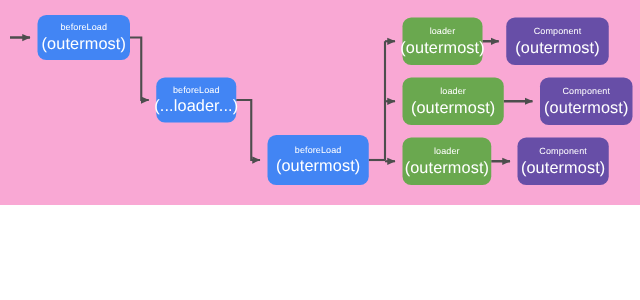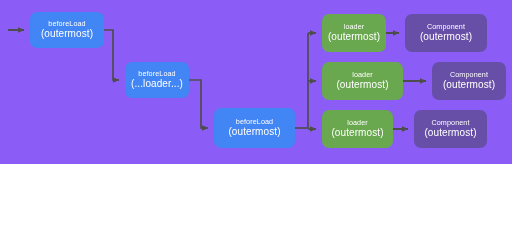--- a/index.html
+++ b/index.html
@@ -10,21 +10,21 @@
   body {
     width: 512px;
     height: 164px;
     font-family: "Liberation Sans", sans-serif;
     overflow: hidden;
   }
   #diagram-root {
     position: relative;
     width: 512px;
     height: 164px;
-    background: #8b5cf6;
+    background: #f9a8d4;
   }
   #edge-layer {
     position: absolute;
     left: 0;
     top: 0;
     width: 512px;
     height: 164px;
   }
   .node {
     position: absolute;
@@ -34,21 +34,21 @@
     justify-content: center;
     border-radius: 7px;
     color: #ffffff;
     text-align: center;
     line-height: 1.18;
     letter-spacing: 0.1px;
     box-sizing: border-box;
     z-index: 2;
   }
   .node .l1 { display: block; font-size: 7.2px; }
-  .node .l2 { display: block; font-size: 10px; }
+  .node .l2 { display: block; font-size: 13px; }
   .node.blue   { background: #4285f4; }
   .node.green  { background: #6aa84f; }
   .node.purple { background: #674ea7; }
 </style>
 </head>
 <body>
 
 <div id="diagram-root">
 
   <svg id="edge-layer" viewBox="0 0 512 164" width="512" height="164" xmlns="http://www.w3.org/2000/svg">

